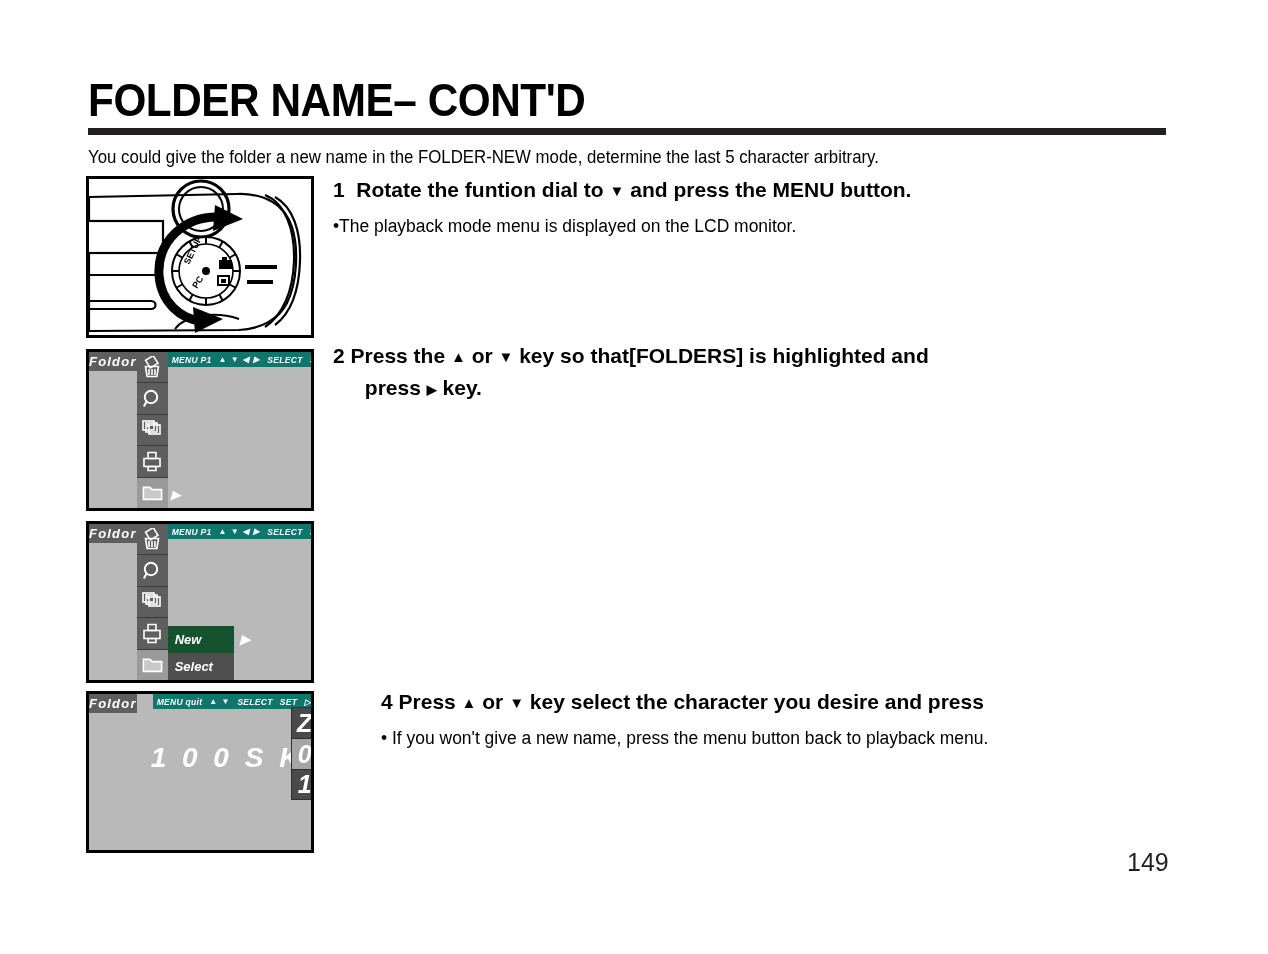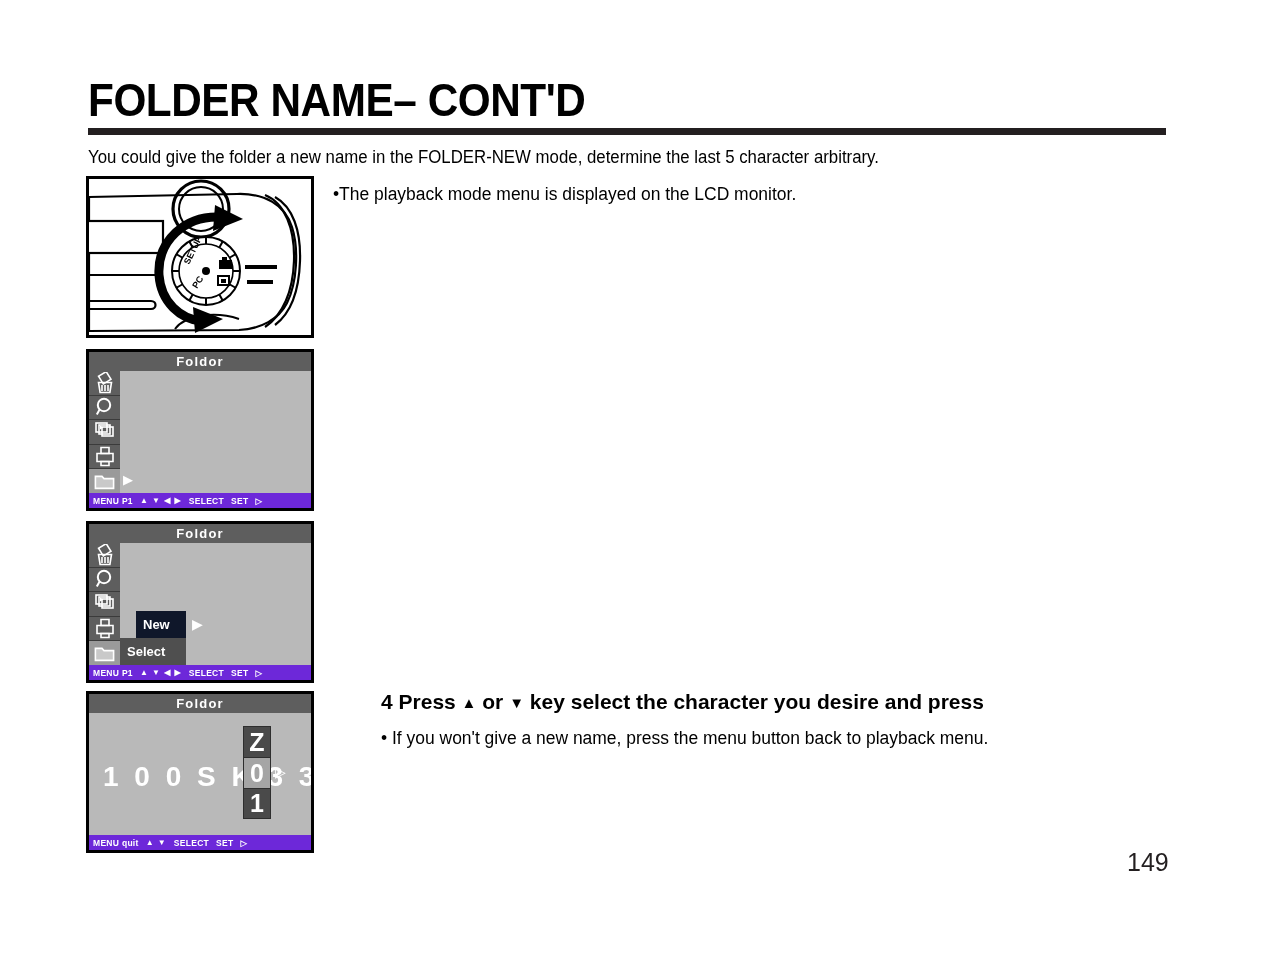--- a/index.html
+++ b/index.html
@@ -74,21 +74,22 @@
 
   
   .camera-svg { display:block; width:100%; height:100%; }
 
   
   .lcd {
     position: absolute;
     inset: 0;
     background: #b9b9b9;
     display: flex;
-    flex-direction: column;
+    flex-direction: row;
+    font-style: italic;
   }
   .lcd-title {
     height: 19px;
     background: #5e5e5e;
     color: #ffffff;
     font-size: 13px;
     font-weight: bold;
     letter-spacing: 1.2px;
     display: flex;
     align-items: center;
@@ -117,21 +118,21 @@
   }
   .lcd-icon:last-child { border-bottom: none; }
   .lcd-icon.selected { background: #9a9a9a; }
   .lcd-icon svg { display: block; }
   .lcd-canvas {
     flex: 1 1 auto;
     position: relative;
   }
   .lcd-footer {
     height: 15px;
-    background: #6d28d9;
+    background: #0f766e;
     color: #ffffff;
     font-size: 8.5px;
     font-weight: bold;
     letter-spacing: 0.3px;
     display: flex;
     align-items: center;
     gap: 7px;
     padding-left: 4px;
     flex: 0 0 auto;
     white-space: nowrap;
@@ -156,21 +157,21 @@
   .submenu-item {
     height: 27px;
     display: flex;
     align-items: center;
     padding-left: 7px;
     color: #ffffff;
     font-size: 13px;
     font-weight: bold;
     box-sizing: border-box;
   }
-  .submenu-item.highlight { background: #0f172a; margin-left: 16px; }
+  .submenu-item.highlight { background: #14532d; }
   .submenu-item.normal { background: #4f4f4f; }
   .submenu-arrow {
     position: absolute;
     left: 72px;
     bottom: 34px;
     color: #ffffff;
     font-size: 14px;
     line-height: 1;
   }
 
@@ -484,23 +485,45 @@
         <span>MENU quit</span>
         <span class="keys">▲ ▼</span>
         <span>SELECT</span>
         <span>SET</span>
         <span>▷</span>
       </div>
     </div>
   </div>
 
   <div class="step" id="step1">
+    <div class="step-head">
+      <span>1</span>&nbsp;
+      <span>Rotate the funtion dial to</span>
+      <span class="glyph">▼</span>
+      <span>and press the MENU button.</span>
+    </div>
     <div class="step-note">•The playback mode menu is displayed on the LCD monitor.</div>
   </div>
 
+  <div class="step" id="step2">
+    <div class="step-head">
+      <span>2</span>
+      <span>Press the</span>
+      <span class="glyph">▲</span>
+      <span>or</span>
+      <span class="glyph">▼</span>
+      <span>key so that[FOLDERS] is highlighted and</span>
+    </div>
+    <div class="step-head">
+      <span class="indent"></span>
+      <span>press</span>
+      <span class="glyph-sm glyph">▶</span>
+      <span>key.</span>
+    </div>
+  </div>
 
   <div class="step" id="step3">
   </div>
 
   <div class="step" id="step4">
     <div class="step-head">
       <span>4</span>
       <span>Press</span>
       <span class="glyph">▲</span>
       <span>or</span>

